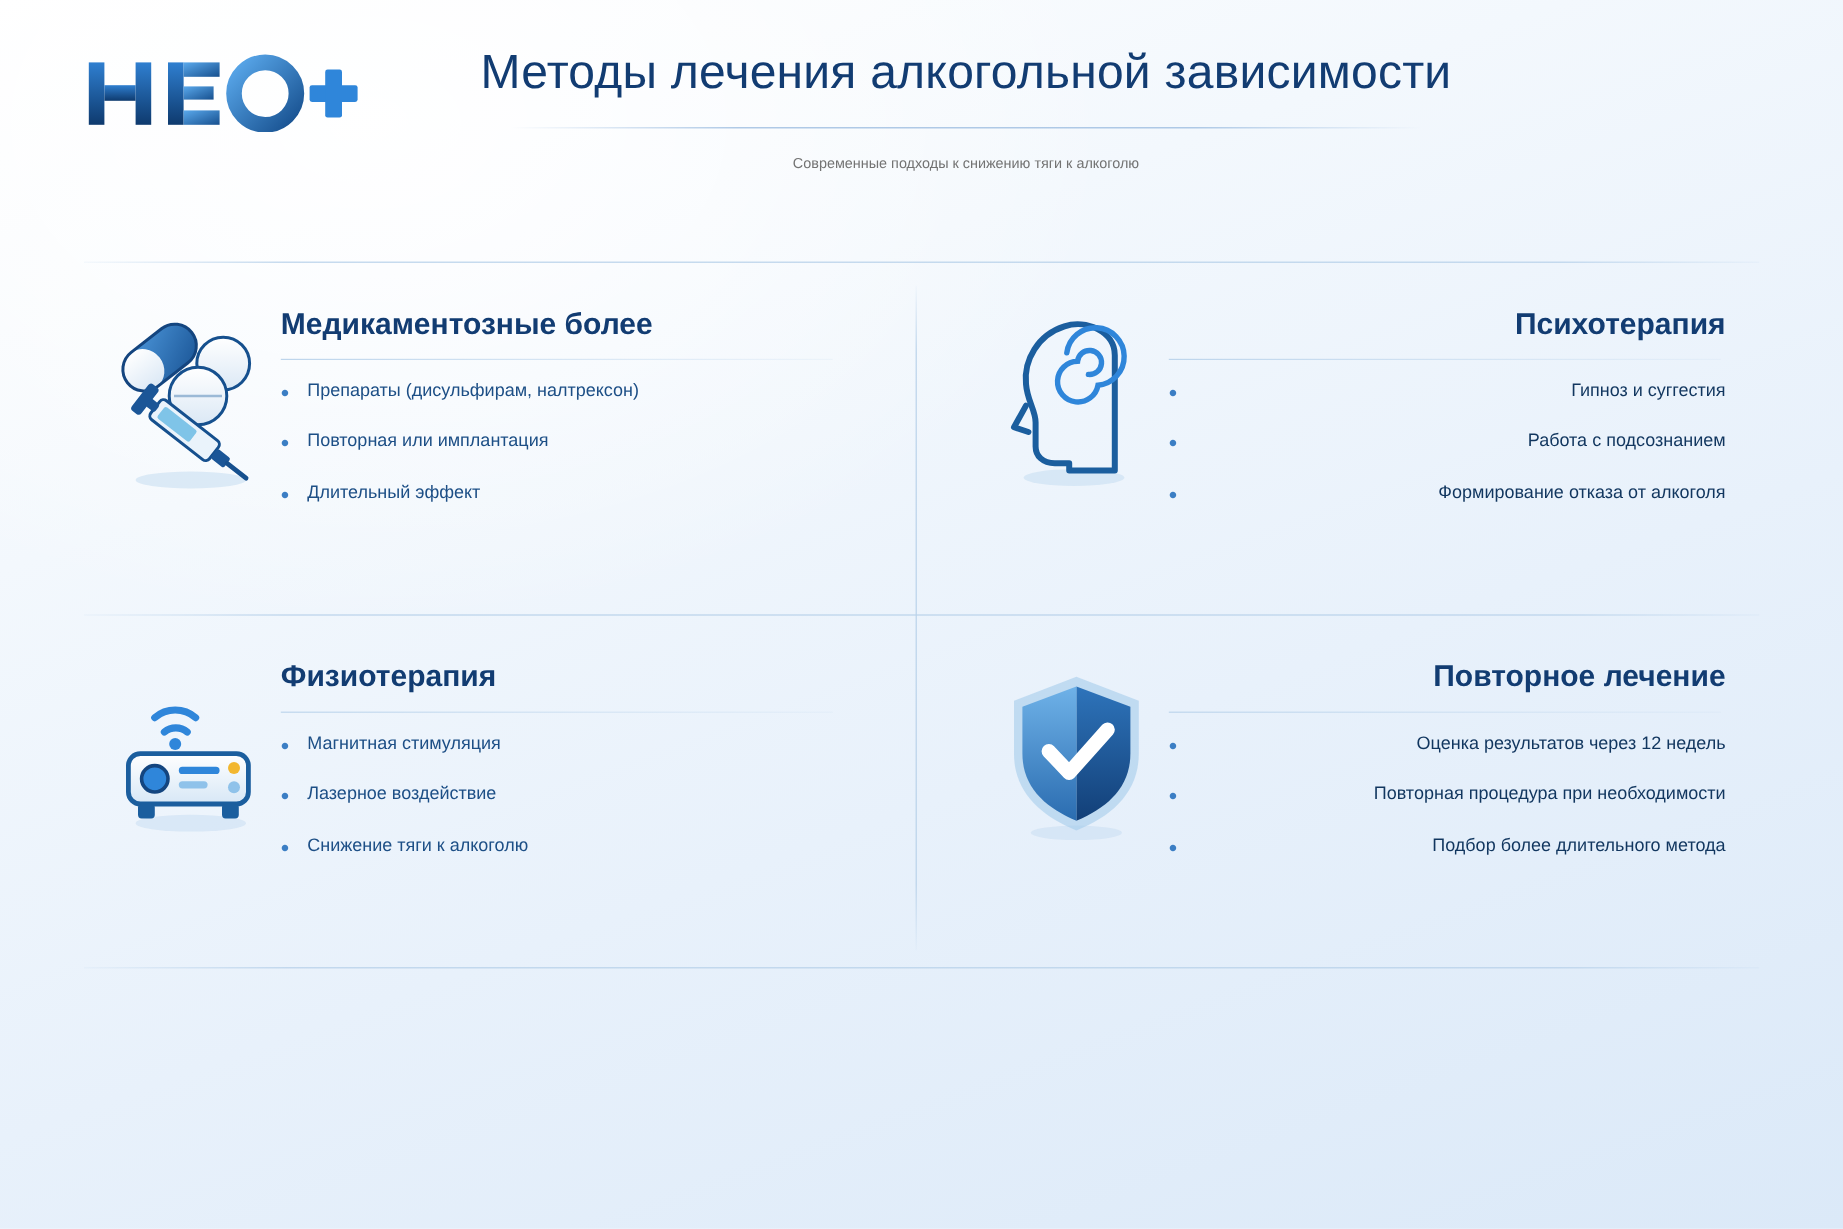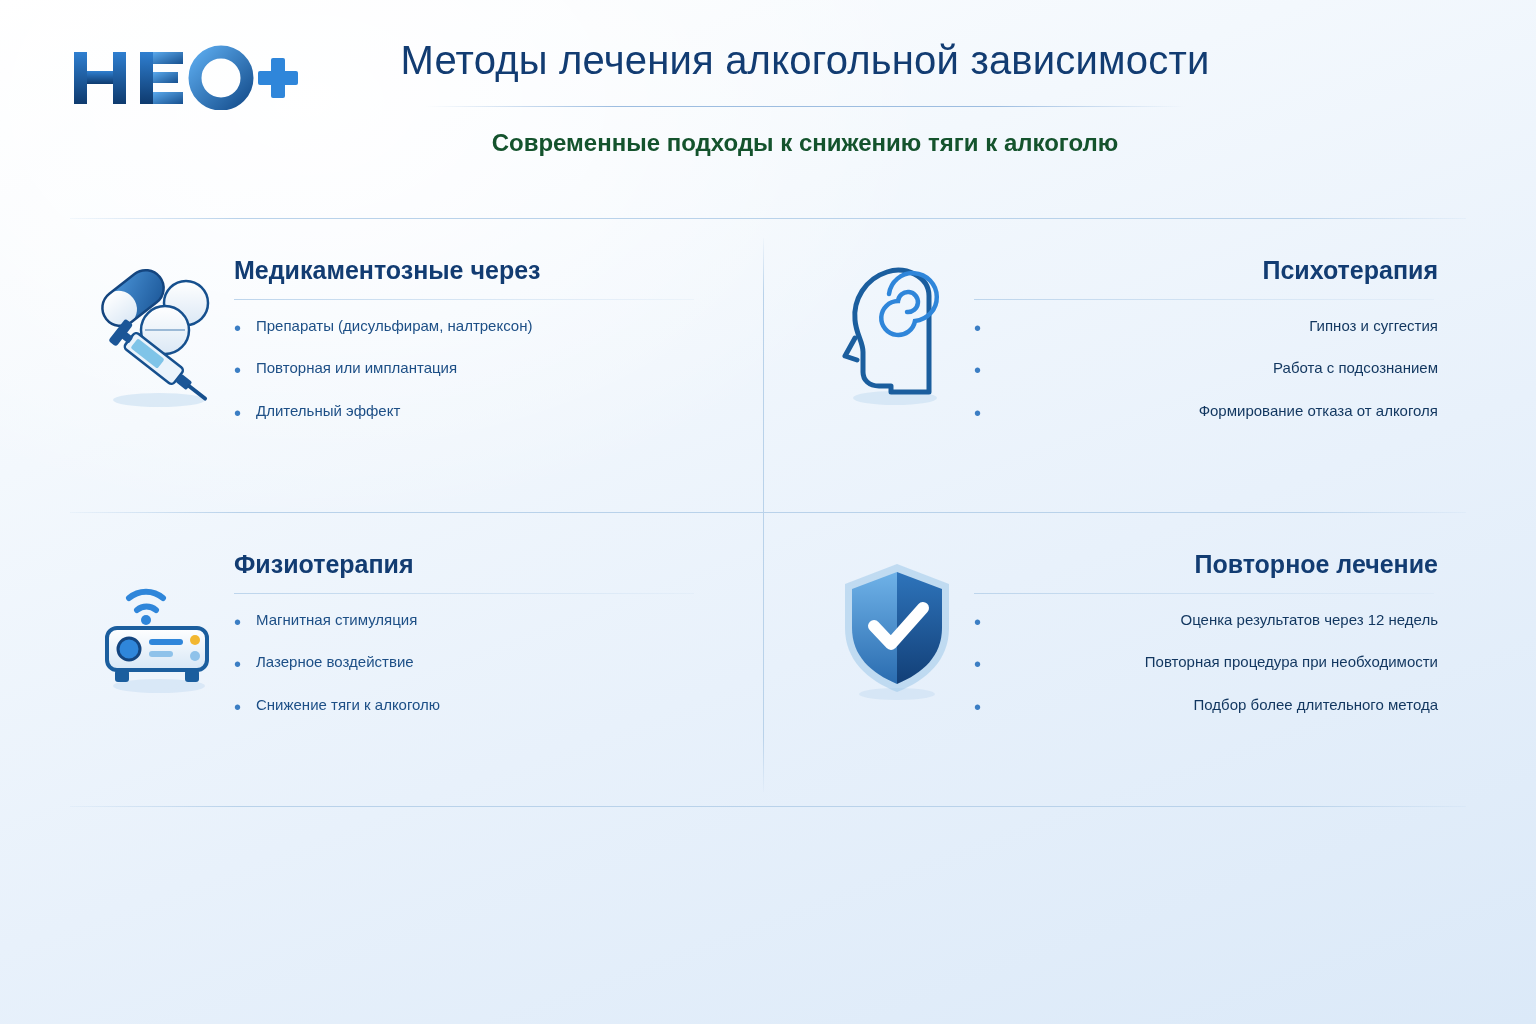--- a/index.html
+++ b/index.html
@@ -47,24 +47,24 @@
     margin: 0;
     line-height: 1.1;
   }
   .title-rule {
     width: 760px;
     height: 1px;
     background: linear-gradient(to right, rgba(150,185,225,0), #9dbde0 25%, #9dbde0 75%, rgba(150,185,225,0));
     margin: 24px auto 0 auto;
   }
   .subtitle {
-    font-size: 24px;
-    color: #14532d;
+    font-size: 12px;
+    color: #737373;
     margin: 22px 0 0 0;
-    font-weight: 700;
+    font-weight: 400;
   }
 
   
   .divider-top {
     position: absolute;
     left: 70px;
     right: 70px;
     top: 218px;
     height: 1px;
     background: linear-gradient(to right, rgba(160,195,230,0.1), #b9d2ea 12%, #b9d2ea 88%, rgba(160,195,230,0.1));
@@ -235,21 +235,21 @@
           <rect x="34" y="92" width="62" height="20" rx="4" fill="#eaf3fb" stroke="#16508e" stroke-width="2.5"></rect>
           <rect x="40" y="96" width="34" height="12" rx="2" fill="#7fc4e8"></rect>
           <rect x="96" y="97" width="14" height="10" rx="2" fill="#1b5697"></rect>
           <line x1="110" y1="102" x2="130" y2="102" stroke="#16508e" stroke-width="4" stroke-linecap="round"></line>
           <rect x="18" y="88" width="10" height="28" rx="3" fill="#1b5697"></rect>
           <rect x="26" y="98" width="10" height="8" rx="2" fill="#1b5697"></rect>
         </g>
       </svg>
     </div>
     <div class="card-body">
-      <h2 class="card-title">Медикаментозные через</h2>
+      <h2 class="card-title">Медикаментозные более</h2>
       <div class="card-rule"></div>
       <ul class="bullets">
         <li>Препараты (дисульфирам, налтрексон)</li>
         <li>Повторная или имплантация</li>
         <li>Длительный эффект</li>
       </ul>
     </div>
   </div>
 
   <div class="card right">

